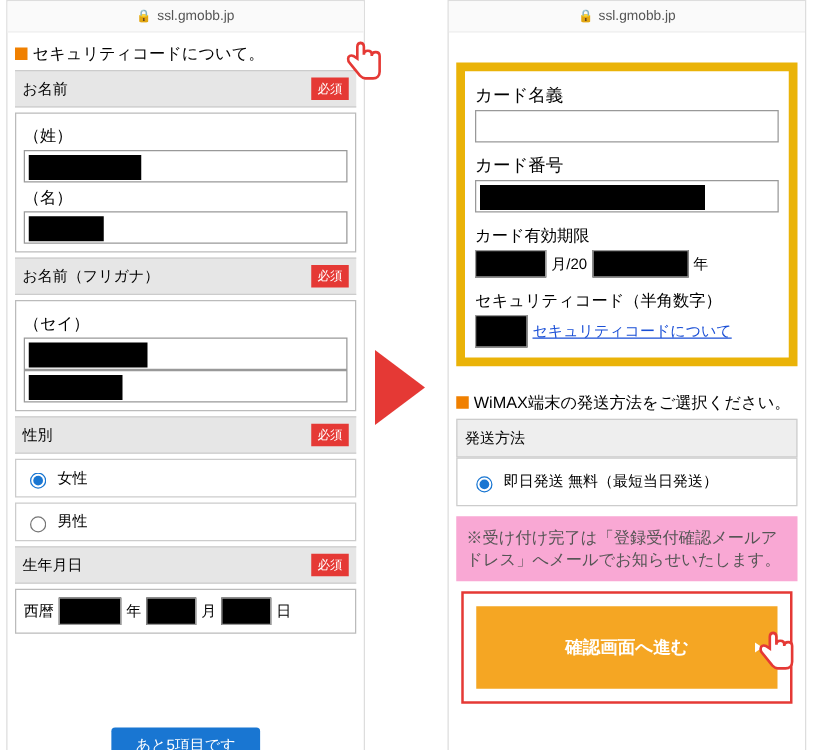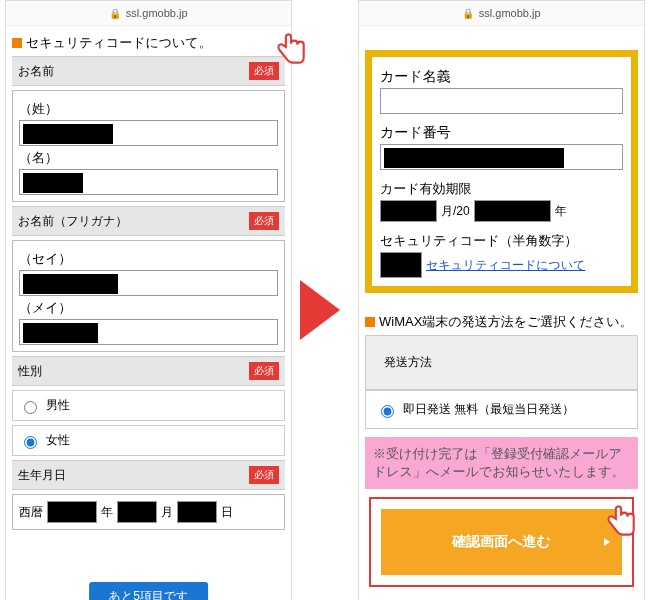--- a/index.html
+++ b/index.html
@@ -17,21 +17,21 @@
 .box{border:1px solid #bbb;padding:6px;margin:4px 0}
 .lbl{font-size:13px;margin:3px 0 2px 0}
 .input{border:1px solid #999;height:26px;width:100%;box-sizing:border-box;position:relative;background:#fff}
 .blk{background:#000;position:absolute}
 .row{display:flex;align-items:center;gap:4px}
 select.sel{border:1px solid #999;background:#fff;height:22px}
 .radio-row{padding:6px;border:1px solid #ccc;margin:4px 0;font-size:12px;display:flex;align-items:center;gap:6px}
 input[type=radio]{accent-color:#1976d2}
 .card-box{border:7px solid #eab308;padding:8px;margin:20px 0}
 .link{color:#1a4fd6;text-decoration:underline;font-size:12px}
-.ship-head{background:#eee;padding:18px;border:1px solid #ccc;font-size:12px}
+.ship-head{background:#eee;padding:6px;border:1px solid #ccc;font-size:12px}
 .ship-opt{border:1px solid #ccc;padding:10px;font-size:12px;display:flex;align-items:center;gap:6px}
 .note{background:#f9a8d4;font-size:13px;color:#555;padding:8px;margin:8px 0}
 .cta-frame{border:2px solid #e53935;padding:10px;margin:6px 4px;position:relative}
 .cta{background:#f5a623;color:#fff;text-align:center;padding:24px 0;font-size:14px;font-weight:bold;position:relative}
 .cta::after{content:"";position:absolute;right:12px;top:50%;width:0;height:0;border-left:6px solid #fff;border-top:4px solid transparent;border-bottom:4px solid transparent;transform:translateY(-50%)}
 .arrow{position:absolute;left:300px;top:280px;width:0;height:0;border-left:40px solid #e53935;border-top:30px solid transparent;border-bottom:30px solid transparent}
 .hand{position:absolute;width:42px;height:42px}
 .hand svg{width:100%;height:100%}
 .blue-banner{position:absolute;bottom:-10px;left:50%;transform:translateX(-50%);background:#1976d2;color:#fff;font-size:12px;padding:6px 20px;border-radius:3px}
 </style>
@@ -68,37 +68,36 @@
 
       <div class="section-head">
         <span>お名前（フリガナ）</span>
         <span class="req">必須</span>
       </div>
       <div class="box">
         <div class="lbl">（セイ）</div>
         <div class="input">
           <div class="blk" style="left:3px;top:3px;width:95px;height:20px"></div>
         </div>
-        <div class="lbl">（メイ）</div>
         <div class="input">
           <div class="blk" style="left:3px;top:3px;width:75px;height:20px"></div>
         </div>
       </div>
 
       <div class="section-head">
         <span>性別</span>
         <span class="req">必須</span>
       </div>
       <div class="radio-row">
+        <input type="radio" name="g" checked="" style="">
+        <span>女性</span>
+      </div>
+      <div class="radio-row">
         <input type="radio" name="g" style="">
         <span>男性</span>
-      </div>
-      <div class="radio-row">
-        <input type="radio" name="g" checked="" style="">
-        <span>女性</span>
       </div>
 
       <div class="section-head">
         <span>生年月日</span>
         <span class="req">必須</span>
       </div>
       <div class="box">
         <div class="row">
           <span>西暦</span>
           <select class="sel" style="width:50px;background:#000;color:#000"><option></option></select>

